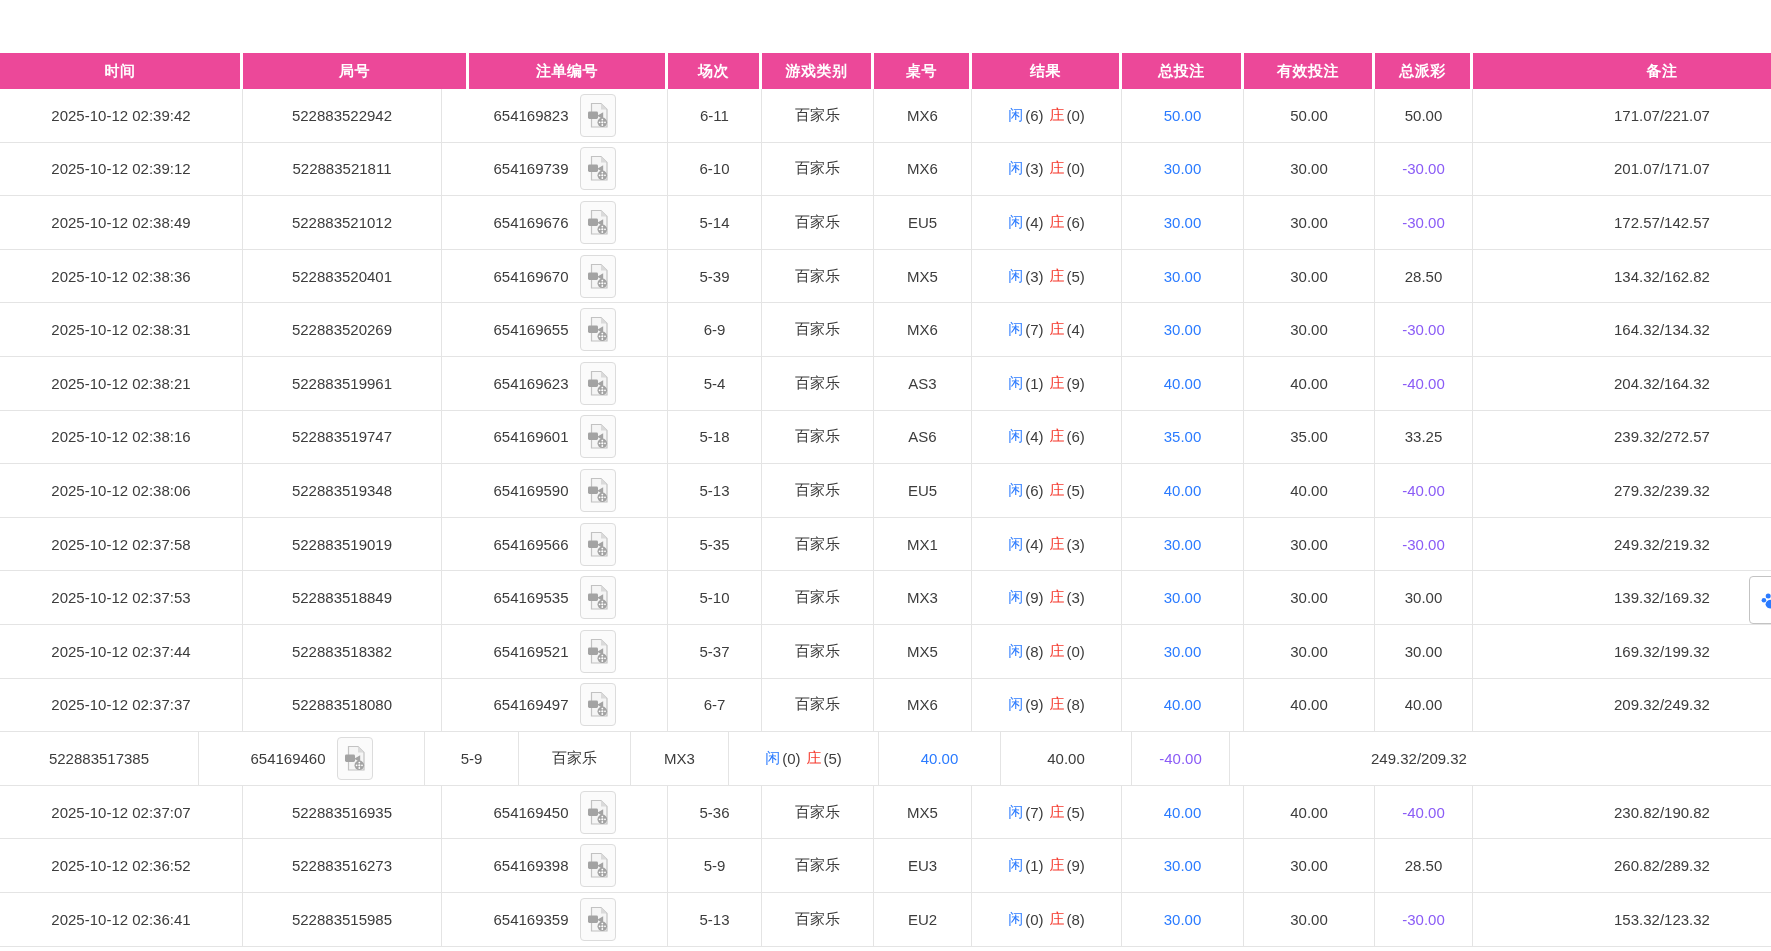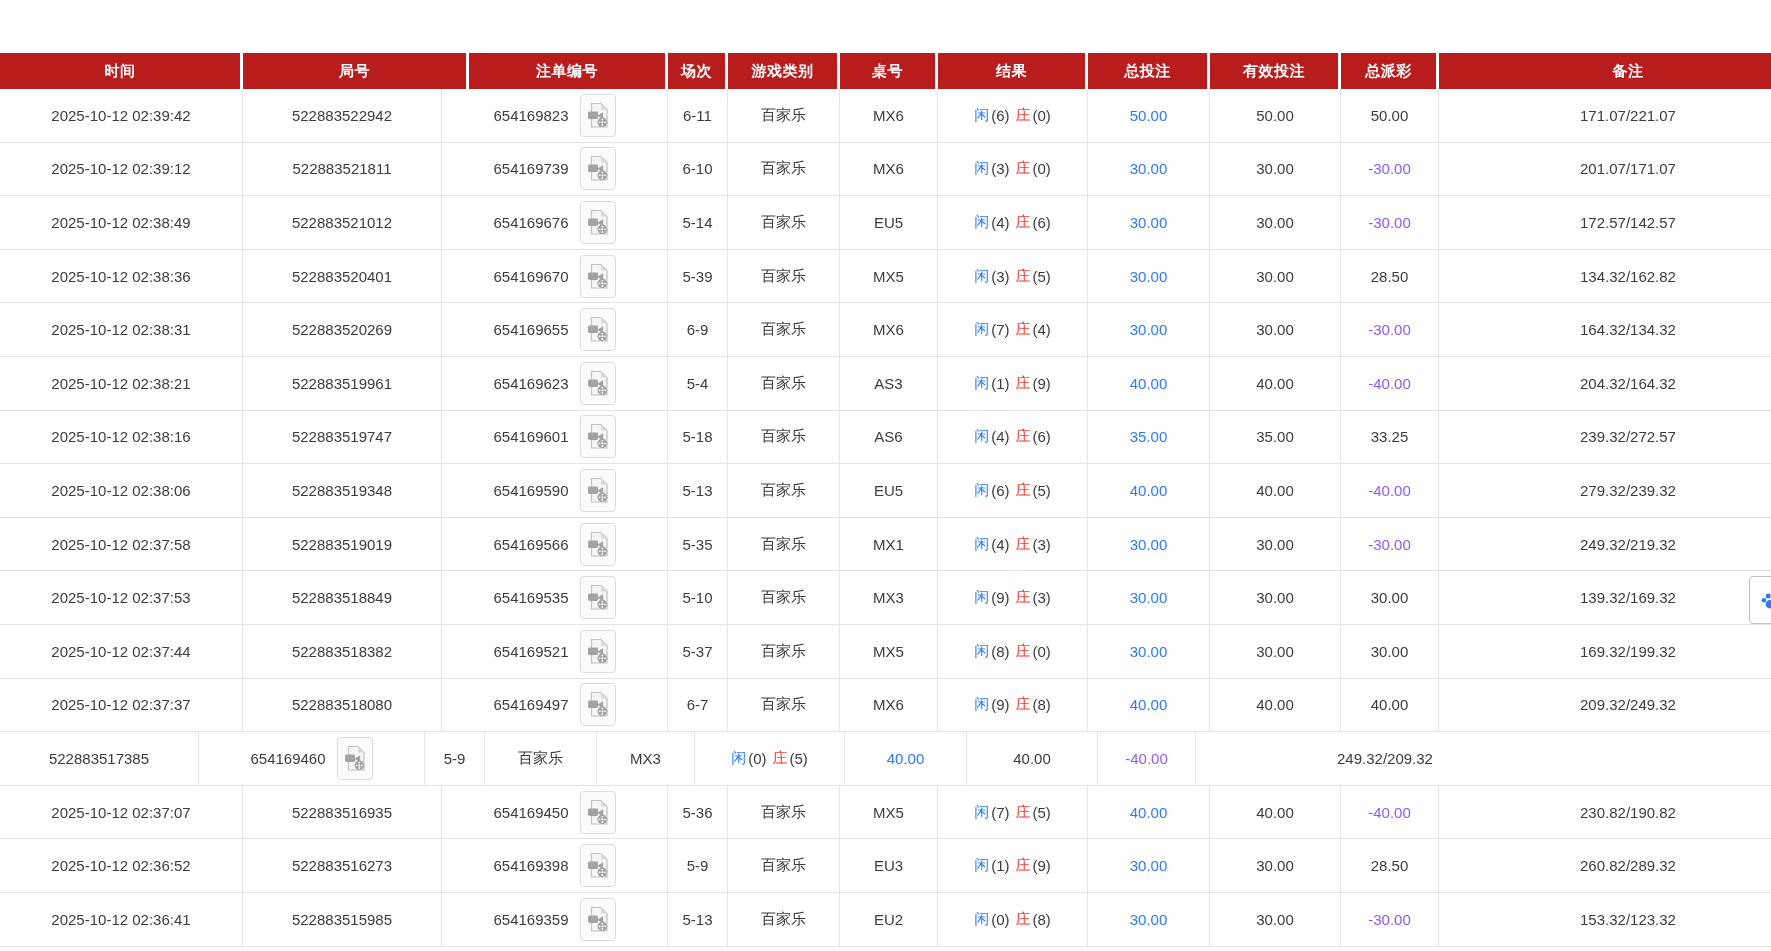--- a/index.html
+++ b/index.html
@@ -8,21 +8,21 @@
     overflow:hidden;
     background:#ffffff;
     font-family:"Liberation Sans", sans-serif;
   }
   .page{position:relative;width:1771px;height:951px;overflow:hidden;}
   .table-wrap{
     position:absolute;left:0;top:53px;width:1853px;
   }
   .thead{display:flex;height:36px;}
   .th{
-    background:#b91c1c;color:#ffffff;
+    background:#ec4899;color:#ffffff;
     font-size:15px;font-weight:bold;
     display:flex;align-items:center;justify-content:center;
     box-sizing:border-box;border-right:3px solid #ffffff;
     letter-spacing:0.5px;
   }
   .th:last-child{border-right:none;}
   .tbody{}
   .tr{
     display:flex;height:53.6px;
     border-bottom:1px solid #e4e4e4;
@@ -30,21 +30,21 @@
     background:#ffffff;
   }
   .td{
     box-sizing:border-box;
     border-right:1px solid #e4e4e4;
     display:flex;align-items:center;justify-content:center;
     font-size:15px;color:#3c3c3c;
     white-space:nowrap;
   }
   .td:last-child{border-right:none;}
-  .c0{width:243px}.c1{width:199px}.c2{width:226px}.c3{width:60px}
+  .c0{width:243px}.c1{width:199px}.c2{width:226px}.c3{width:94px}
   .c4{width:112px}.c5{width:98px}.c6{width:150px}.c7{width:122px}
   .c8{width:131px}.c9{width:98px}.c10{width:378px}
 
   .round-cell{gap:11px;}
   .vid-btn{
     width:34px;height:41px;
     border:1px solid #dcdcdc;border-radius:4px;
     background:#fbfbfb;
     display:flex;align-items:center;justify-content:center;
     cursor:pointer;

